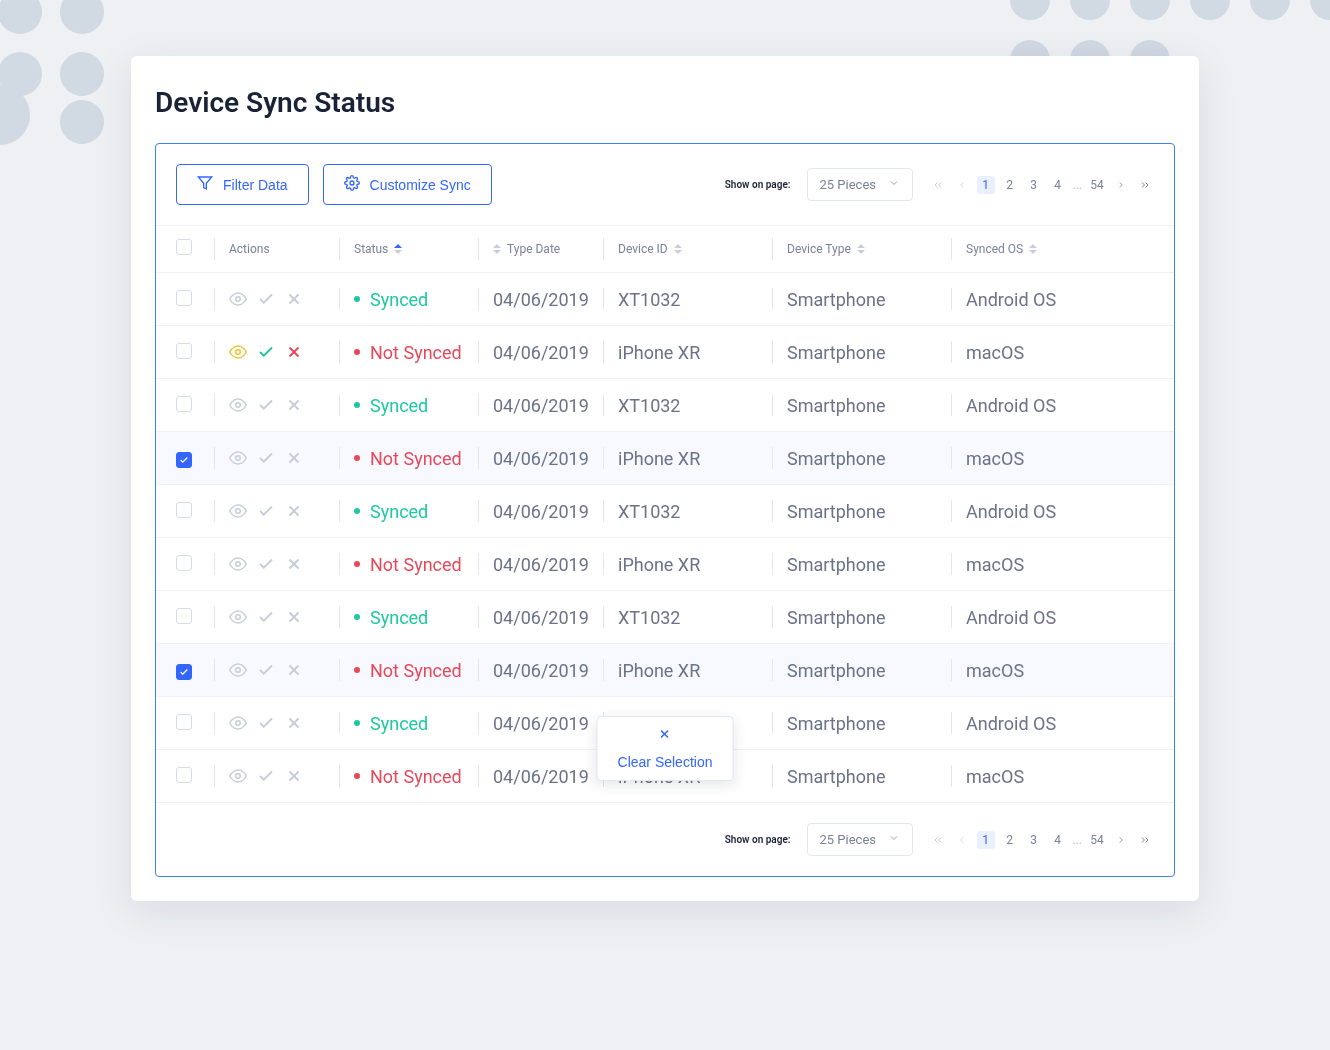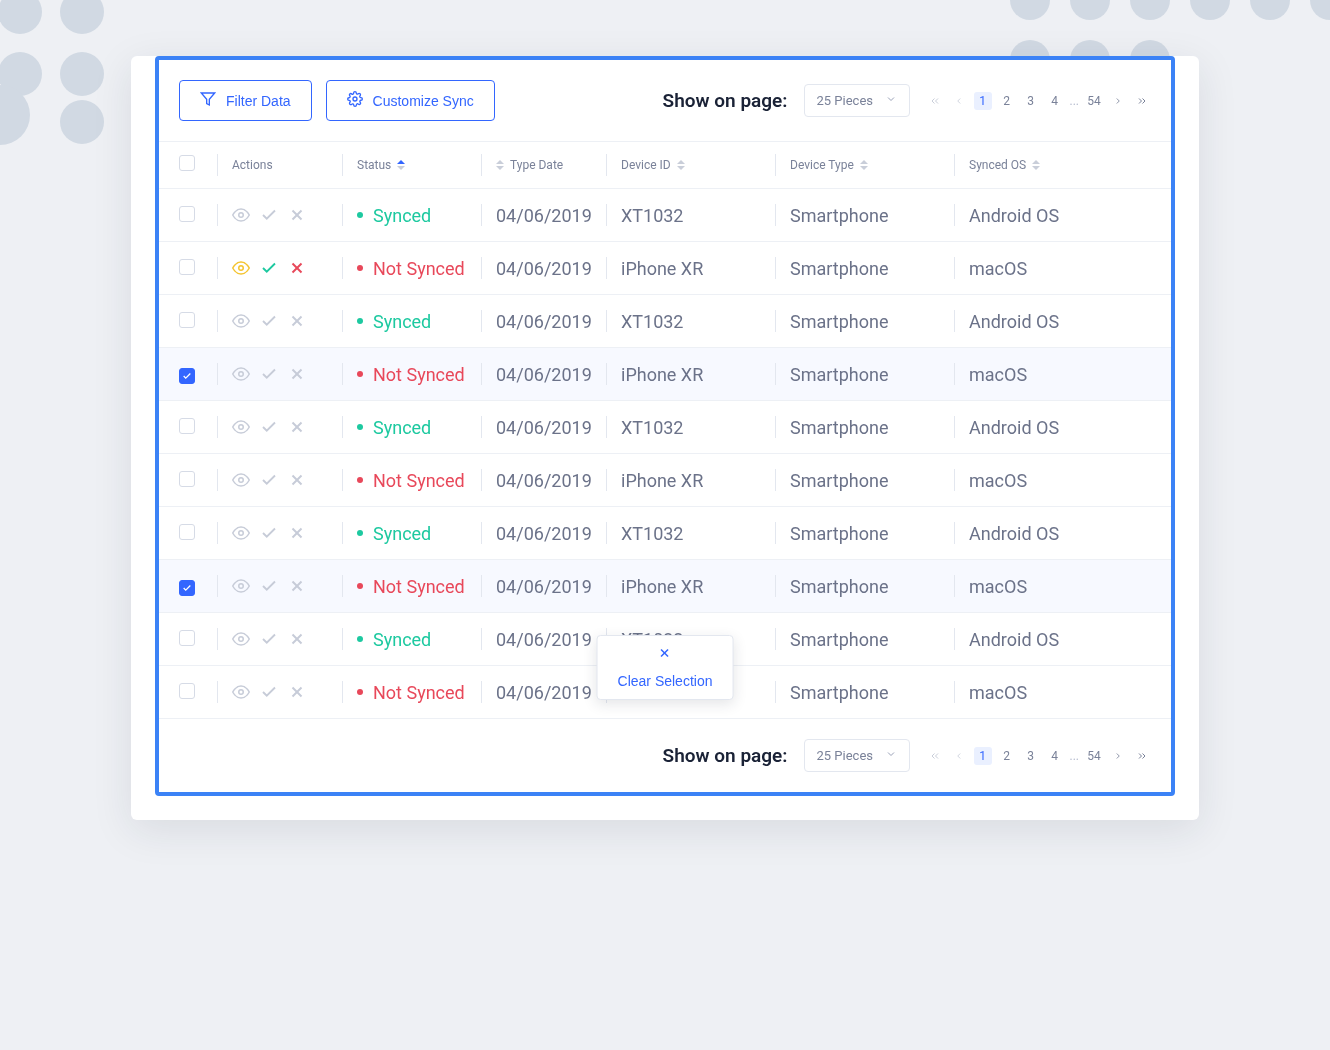--- a/index.html
+++ b/index.html
@@ -29,21 +29,21 @@
   padding: 0;
 }
 .page-title {
   font-size: 28px;
   font-weight: 600;
   color: #1a2236;
   padding: 30px 24px 24px;
 }
 .table-wrap {
   margin: 0 24px 24px;
-  border: 4px solid #3b82f6;
+  border: 1px solid #3b82f6;
   border-radius: 4px;
 }
 .toolbar {
   display: flex;
   align-items: center;
   justify-content: space-between;
   padding: 20px;
   border-bottom: 1px solid #edf0f5;
 }
 .tb-left { display: flex; gap: 14px; }
@@ -54,21 +54,21 @@
   gap: 10px;
   border: 1px solid #3366ff;
   color: #3366ff;
   background: #fff;
   border-radius: 4px;
   padding: 10px 20px;
   font-size: 14px;
   font-weight: 500;
   cursor: pointer;
 }
-.show-label { font-size: 19px; font-weight: 600; color: #1a2236; }
+.show-label { font-size: 10px; font-weight: 600; color: #1a2236; }
 .select-25 {
   display: inline-flex; align-items: center; justify-content: space-between;
   border: 1px solid #e3e7ef;
   border-radius: 4px;
   padding: 8px 12px;
   width: 106px;
   font-size: 13px;
   color: #7a8299;
   cursor: pointer;
 }
@@ -176,20 +176,21 @@
   <div class="dot" style="right:-20px;top:-20px;width:40px;height:40px"></div>
   <div class="dot" style="right:280px;top:40px;width:40px;height:40px"></div>
   <div class="dot" style="right:220px;top:40px;width:40px;height:40px"></div>
   <div class="dot" style="right:160px;top:40px;width:40px;height:40px"></div>
   <div class="dot" style="right:280px;top:100px;width:40px;height:40px"></div>
   <div class="dot" style="right:220px;top:100px;width:40px;height:40px"></div>
   <div class="dot" style="right:280px;top:160px;width:40px;height:40px"></div>
 </div>
 
 <div class="card">
+  <h1 class="page-title">Device Sync Status</h1>
 
   <div class="table-wrap">
 
     <div class="toolbar">
       <div class="tb-left">
         <button class="btn-outline">
           <span>
             <svg width="16" height="16" viewBox="0 0 24 24" fill="none" stroke="currentColor" stroke-width="2">
                 <polygon points="22 3 2 3 10 12.46 10 19 14 21 14 12.46 22 3"></polygon>
               </svg>

